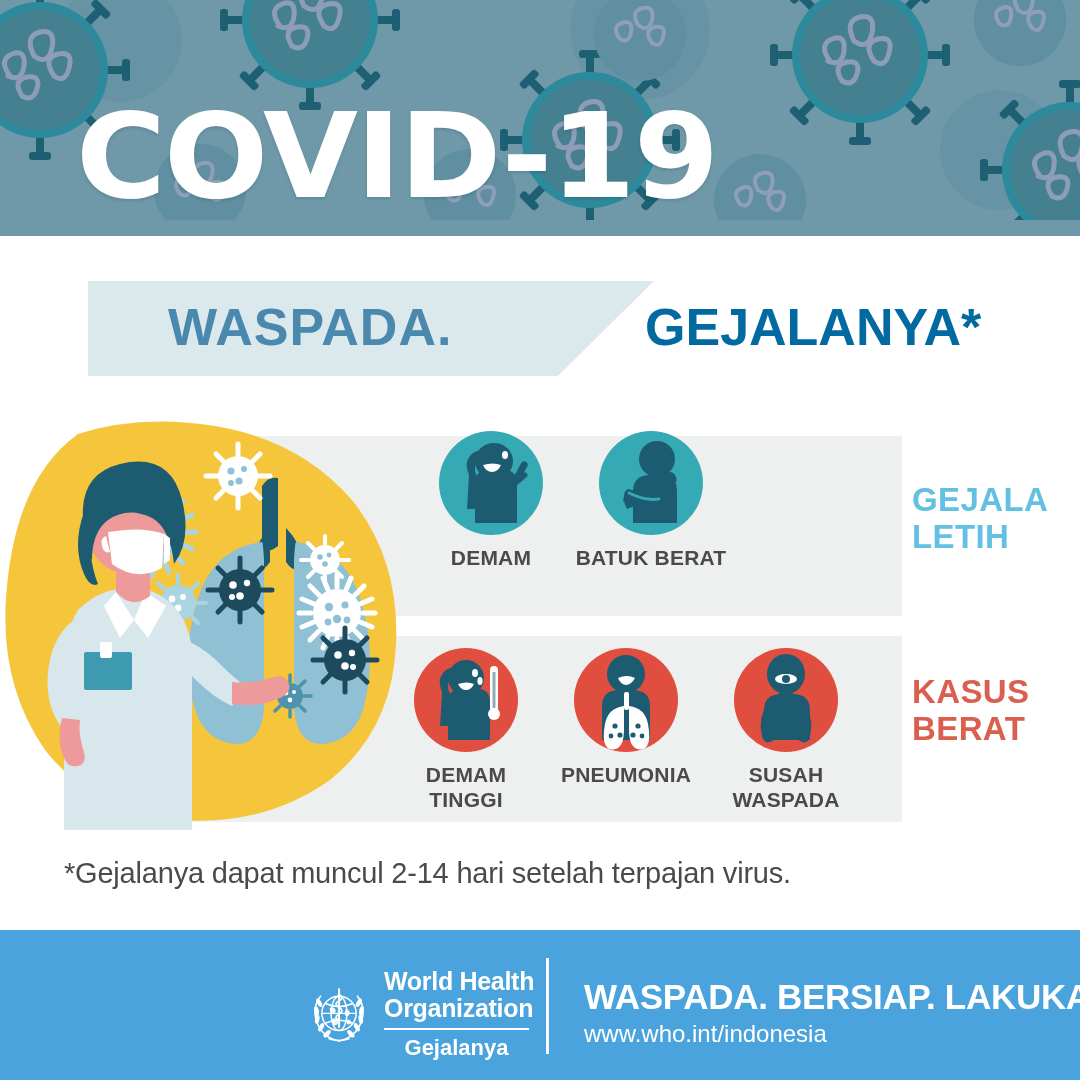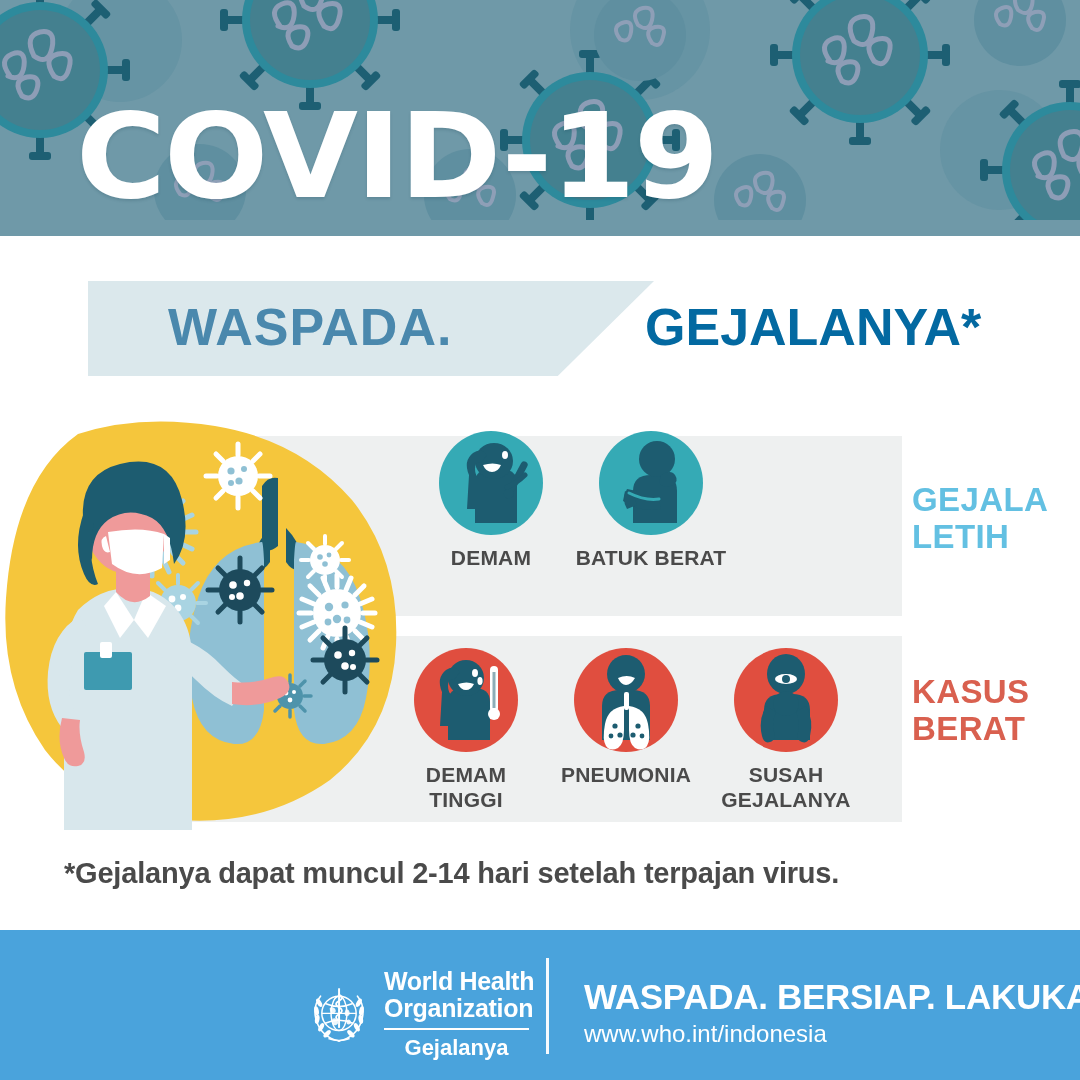--- a/index.html
+++ b/index.html
@@ -89,21 +89,21 @@
     position:absolute; font-size:33px; font-weight:bold;
     line-height:37px; letter-spacing:0.4px; white-space:pre-line;
     z-index:6;
   }
   .cat-common { left:912px; top:481px; color:#63c0e2; }
   .cat-severe { left:912px; top:673px; color:#d9604f; }
 
   
   .footnote {
     position:absolute; left:64px; top:857px;
-    font-size:29px; font-weight:bold; color:#4a4a4a;
+    font-size:29px; font-weight:normal; color:#4a4a4a;
     letter-spacing:-0.2px; white-space:nowrap;
   }
 
   
   .footer {
     position:absolute; left:0; top:930px; width:1080px; height:150px;
     background:#4aa3dc;
   }
   .who-block {
     position:absolute; left:306px; top:968px;
@@ -557,21 +557,21 @@
           <path d="M72 58 q8 14 4 30 q-2 8 -8 6 q-6 -2 -4 -10 q2 -12 -2 -20 Z"></path>
           <path d="M42 48 q10 -10 20 0 q6 8 0 16 q-10 8 -20 0 q-6 -8 0 -16 Z"></path>
         </g>
         <g fill="#ffffff">
           <ellipse cx="52" cy="31" rx="11" ry="5"></ellipse>
         </g>
         <ellipse cx="52" cy="31" rx="4" ry="4" fill="#1d5c70"></ellipse>
       </svg>
     </div>
     <div class="icon-label">SUSAH
-GEJALANYA</div>
+WASPADA</div>
   </div>
 </div>
 
 <div class="cat-label cat-severe">KASUS
 BERAT</div>
 
 <div class="footnote">*Gejalanya dapat muncul 2-14 hari setelah terpajan virus.</div>
 
 <div class="footer"></div>
 

